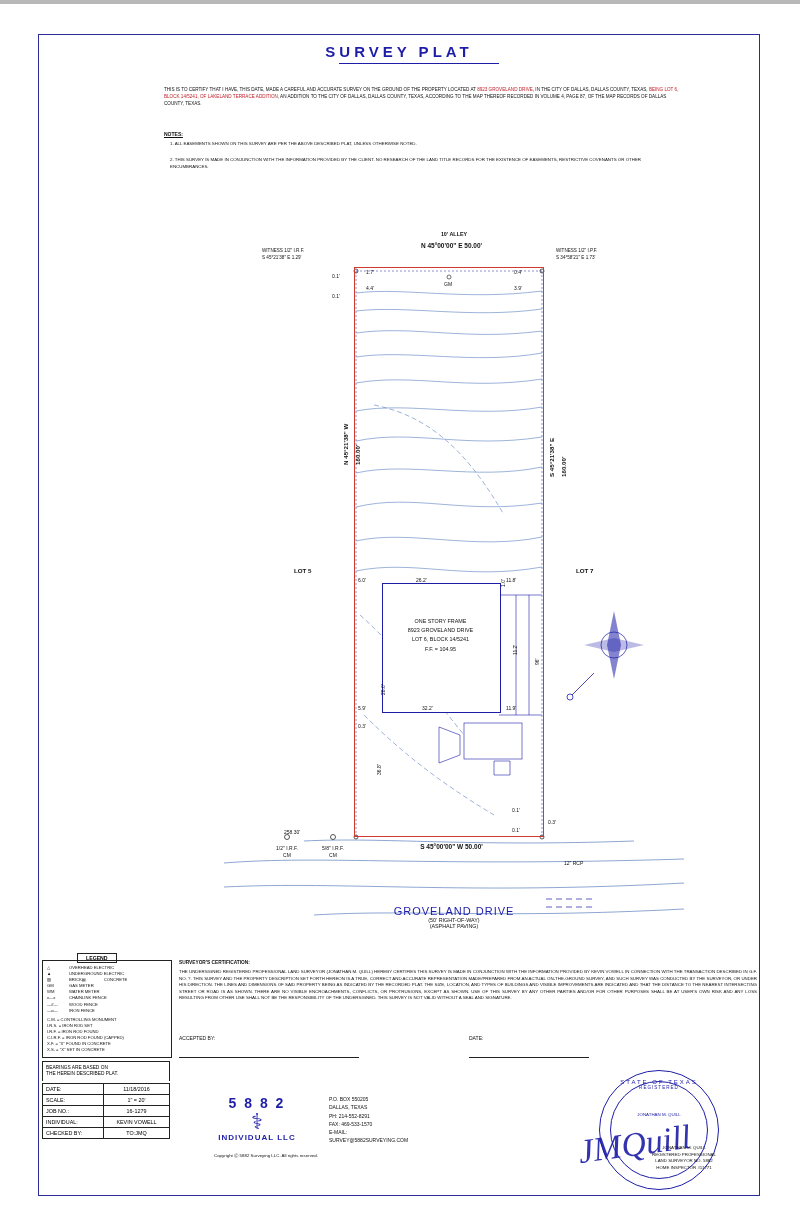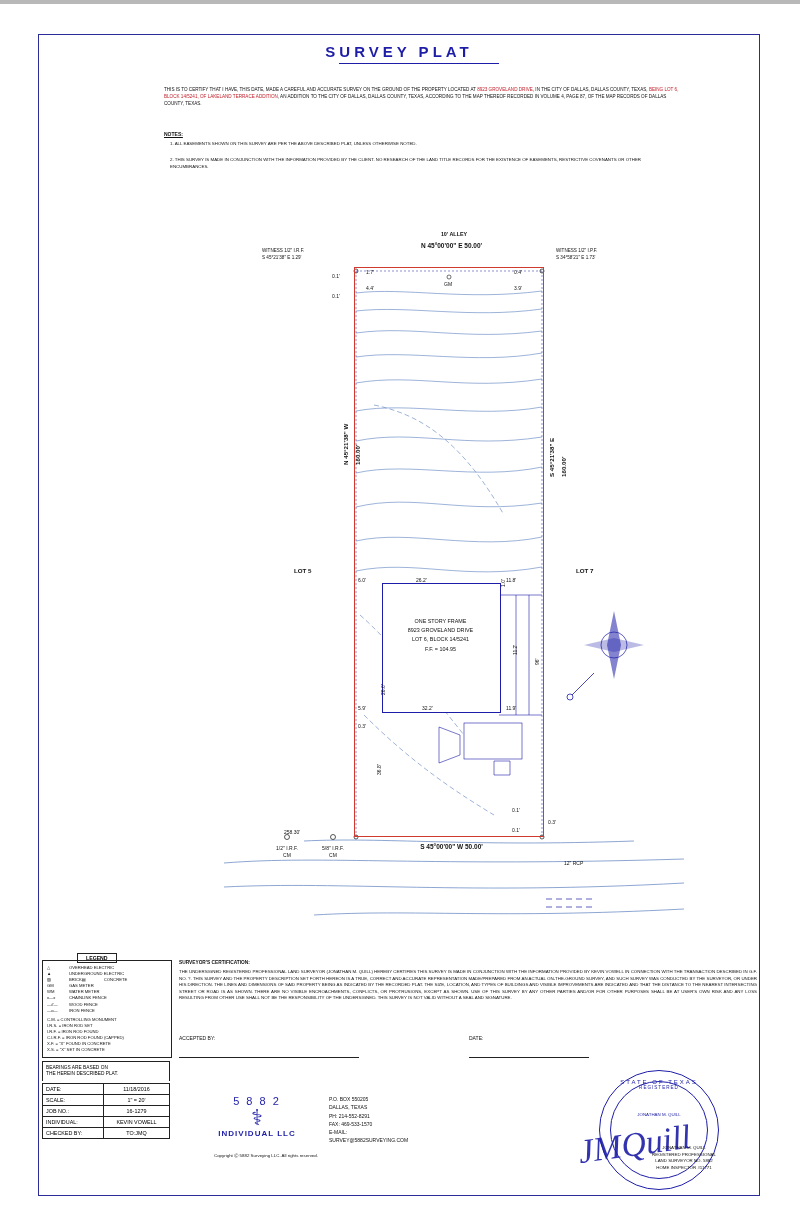--- a/index.html
+++ b/index.html
@@ -128,21 +128,21 @@
   .cert-h{font-size:4.8px;font-weight:bold;color:#111;}
   .cert-b{font-size:4.4px;color:#111;line-height:1.5;margin-top:4px;text-align:justify;}
   .accept{position:absolute;left:140px;top:1000px;font-size:5px;color:#111;}
   .datelbl{position:absolute;left:430px;top:1000px;font-size:5px;color:#111;}
   .sig-line1{position:absolute;left:140px;top:1022px;width:180px;border-bottom:1px solid #222;}
   .sig-line2{position:absolute;left:430px;top:1022px;width:120px;border-bottom:1px solid #222;}
 
   .company{
     position:absolute;left:158px;top:1060px;width:120px;text-align:center;color:#1d1da8;
   }
-  .company .nums{font-size:11px;font-weight:normal;letter-spacing:2px;}
+  .company .nums{font-size:14px;font-weight:bold;letter-spacing:2px;}
   .company .logo{font-size:22px;line-height:1;}
   .company .nm{font-size:8px;font-weight:bold;letter-spacing:1px;}
   .contact{
     position:absolute;left:290px;top:1060px;font-size:5px;color:#111;line-height:1.65;
   }
   .copyright{position:absolute;left:175px;top:1118px;font-size:4.4px;color:#111;}
 
   .seal{
     position:absolute;left:560px;top:1035px;width:118px;height:118px;border-radius:50%;
     border:1px solid #1d1da8;color:#1d1da8;text-align:center;
@@ -300,20 +300,25 @@
       <div class="dim" style="left:348px;top:612px;">0.1'</div>
       <div class="dim" style="left:384px;top:604px;">0.3'</div>
 
       <div class="dist-258">258.30'</div>
       <div class="irf-l" style="white-space:pre-line">1/2" I.R.F.
 CM</div>
       <div class="irf-l2" style="white-space:pre-line">5/8" I.R.F.
 CM</div>
       <div class="rcp">12" RCP</div>
 
+      <div class="street">
+        <div class="nm">GROVELAND DRIVE</div>
+        <div class="sub">(50' RIGHT-OF-WAY)</div>
+        <div class="sub">(ASPHALT PAVING)</div>
+      </div>
     </div>
 
     <div class="legend-title">LEGEND</div>
     <div class="legend">
       <ul>
         <li><span class="sym">△</span><span>OVERHEAD ELECTRIC</span></li>
         <li><span class="sym">▲</span><span>UNDERGROUND ELECTRIC</span></li>
         <li><span class="sym">▨</span><span>BRICK</span><span class="sym">▤</span><span>CONCRETE</span></li>
         <li><span class="sym">GM</span><span>GAS METER</span></li>
         <li><span class="sym">WM</span><span>WATER METER</span></li>

